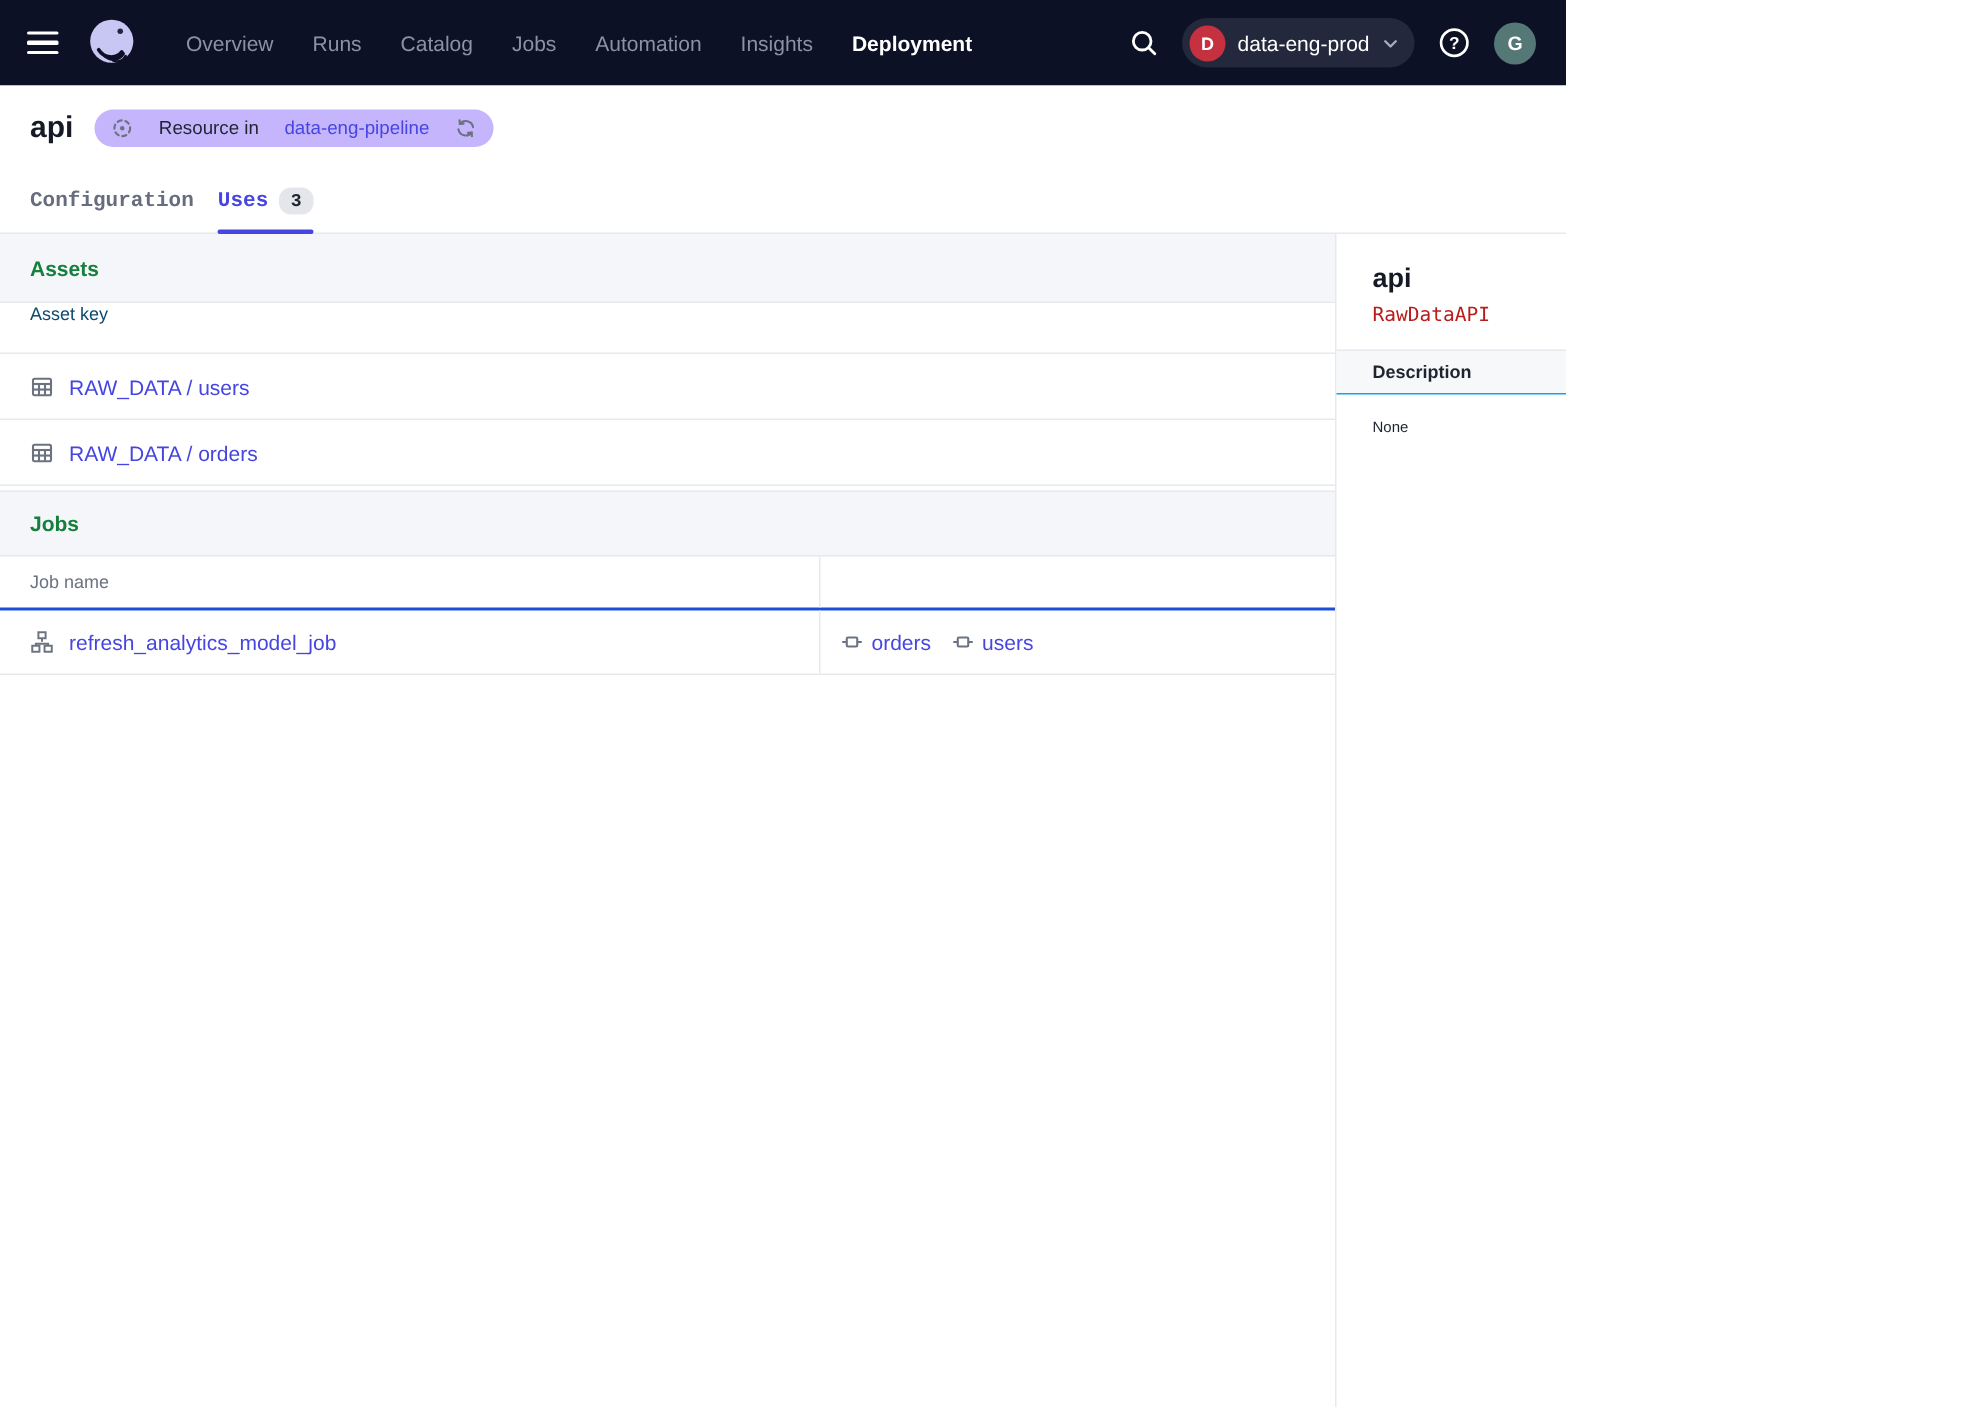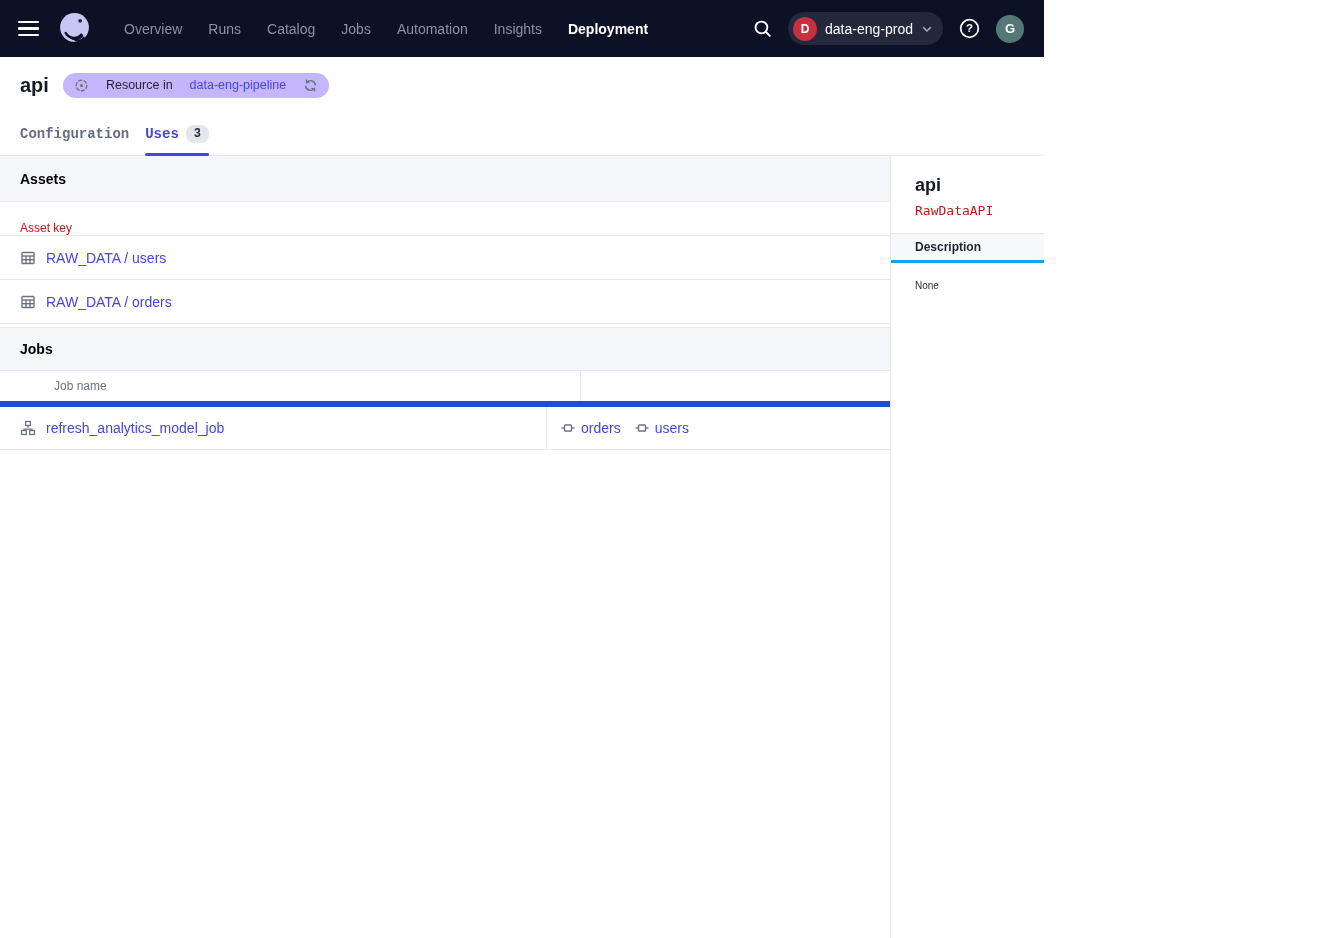--- a/index.html
+++ b/index.html
@@ -69,43 +69,43 @@
   .tab-count { background: #e4e6eb; color: #1f2430; border-radius: 8px; font-size: 12px; font-weight: 600; padding: 2px 8px; line-height: 1.2; }
 
   
   .content { flex: 1; display: flex; min-height: 0; }
   .main { flex: 0 0 890px; width: 890px; background: #fff; }
   .panel { flex: 1; border-left: 1px solid #e7e9ee; background: #fff; }
 
   .section-bar {
     height: 46px; background: #f5f6f9; border-bottom: 1px solid #e7e9ee;
     display: flex; align-items: center; padding: 0 20px;
-    font-size: 14px; font-weight: 700; color: #000000;
-  }
-  .col-header-row { height: 34px; display: flex; align-items: flex-end; border-bottom: 1px solid #e7e9ee; font-size: 12px; color: #b91c1c; }
+    font-size: 14px; font-weight: 700; color: #15803d;
+  }
+  .col-header-row { height: 34px; display: flex; align-items: flex-start; border-bottom: 1px solid #e7e9ee; font-size: 12px; color: #0c4a6e; }
   .col-header-row .pad { padding: 0 20px; }
   .data-row { height: 44px; display: flex; align-items: center; border-bottom: 1px solid #e7e9ee; }
   .asset-cell { display: flex; align-items: center; gap: 10px; padding: 0 20px; }
   a.tbl-link { color: var(--link, #4645e2); font-size: 14px; text-decoration: none; cursor: pointer; }
 
   .jobs-section { margin-top: 3px; }
   .jobs-section .section-bar { border-top: 1px solid #e7e9ee; height: 44px; }
   .job-cols { display: flex; }
   .cell-name { flex: 0 0 547px; width: 547px; padding: 0 20px; border-right: 1px solid #e7e9ee; display: flex; align-items: center; gap: 10px; height: 100%; }
   .cell-ops { flex: 1; padding: 0 14px; display: flex; align-items: center; gap: 14px; height: 100%; }
-  .job-header-row { height: 36px; display: flex; align-items: center; border-bottom: 6px solid #1d4ed8; font-size: 12px; color: #6b7280; padding-left: 34px; }
+  .job-header-row { height: 36px; display: flex; align-items: center; border-bottom: 2px solid #1d4ed8; font-size: 12px; color: #6b7280; }
   .job-data-row { height: 43px; display: flex; align-items: center; border-bottom: 1px solid #e7e9ee; justify-content: center; }
   .op-chip { display: inline-flex; align-items: center; gap: 6px; }
 
   
   .panel-head { padding: 19px 24px 15px 24px; }
   .panel-title { font-size: 18px; font-weight: 700; color: #161a26; margin-bottom: 7px; }
   .panel-type { font-family: "DejaVu Sans Mono", monospace; font-size: 13px; color: #b91c1c; }
   .desc-band {
-    height: 30px; background: #f7f8fa; border-top: 1px solid #e7e9ee; border-bottom: 3px solid #0ea5e9;
+    height: 30px; background: #f7f8fa; border-top: 1px solid #e7e9ee; border-bottom: 1px solid #0ea5e9;
     display: flex; align-items: center; padding: 0 24px;
     font-size: 12px; font-weight: 700; color: #1f2430;
   }
   .desc-value { padding: 17px 24px; font-size: 10px; color: #1f2430; }
 
   svg { display: block; }
 </style>
 </head>
 <body>
 

